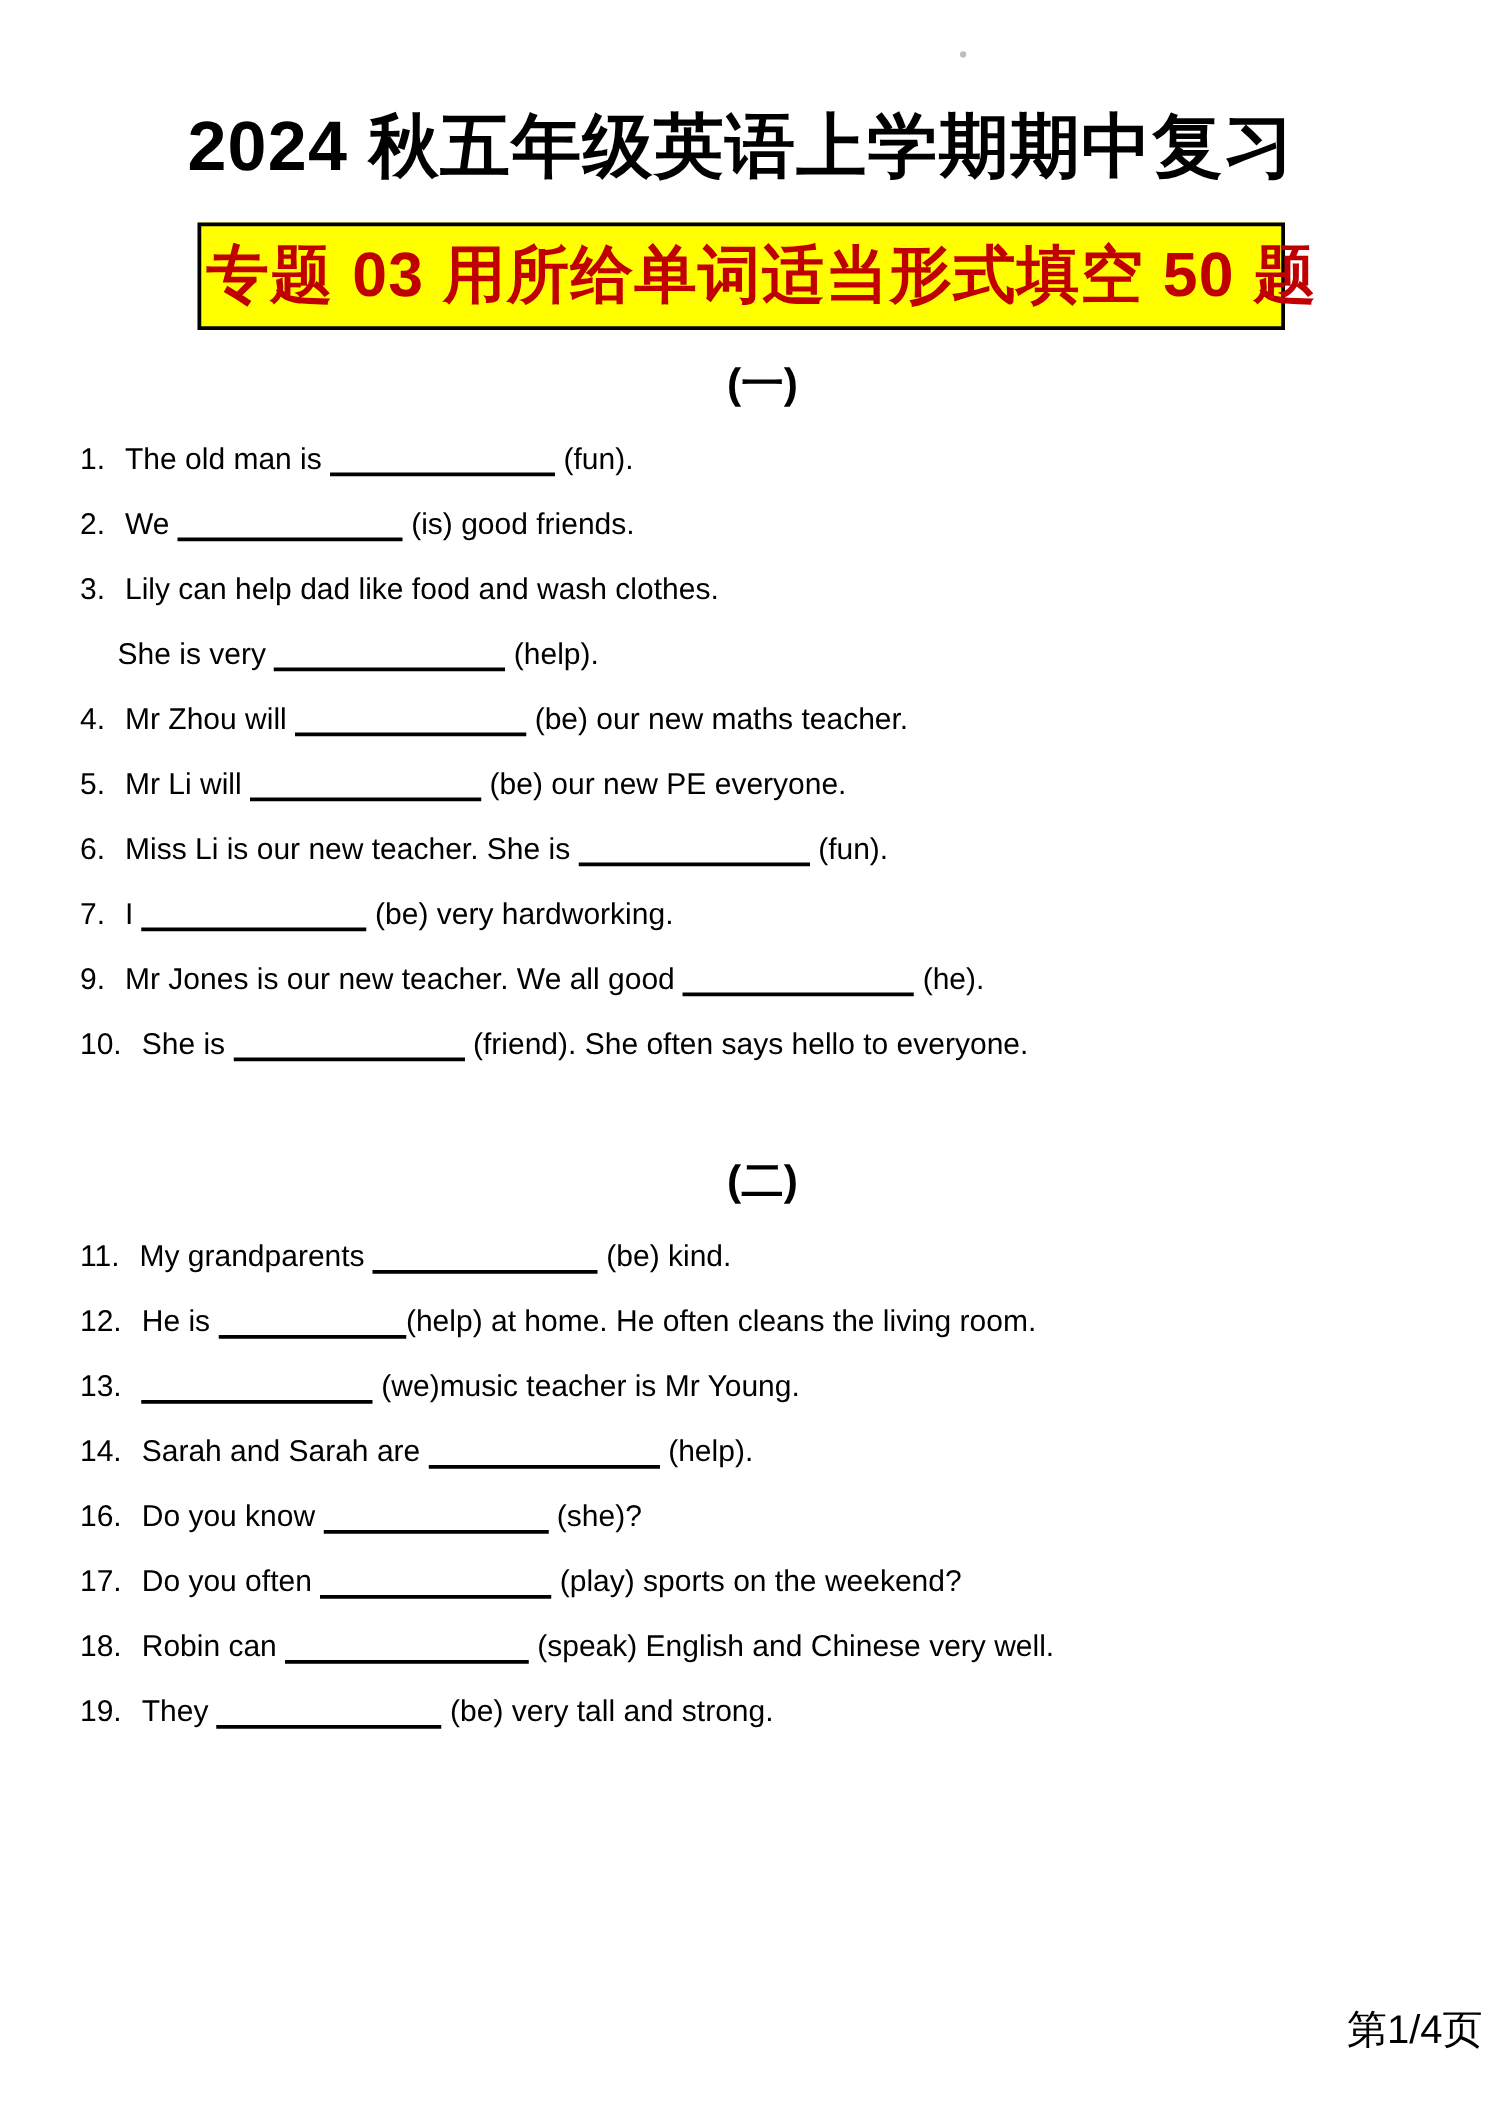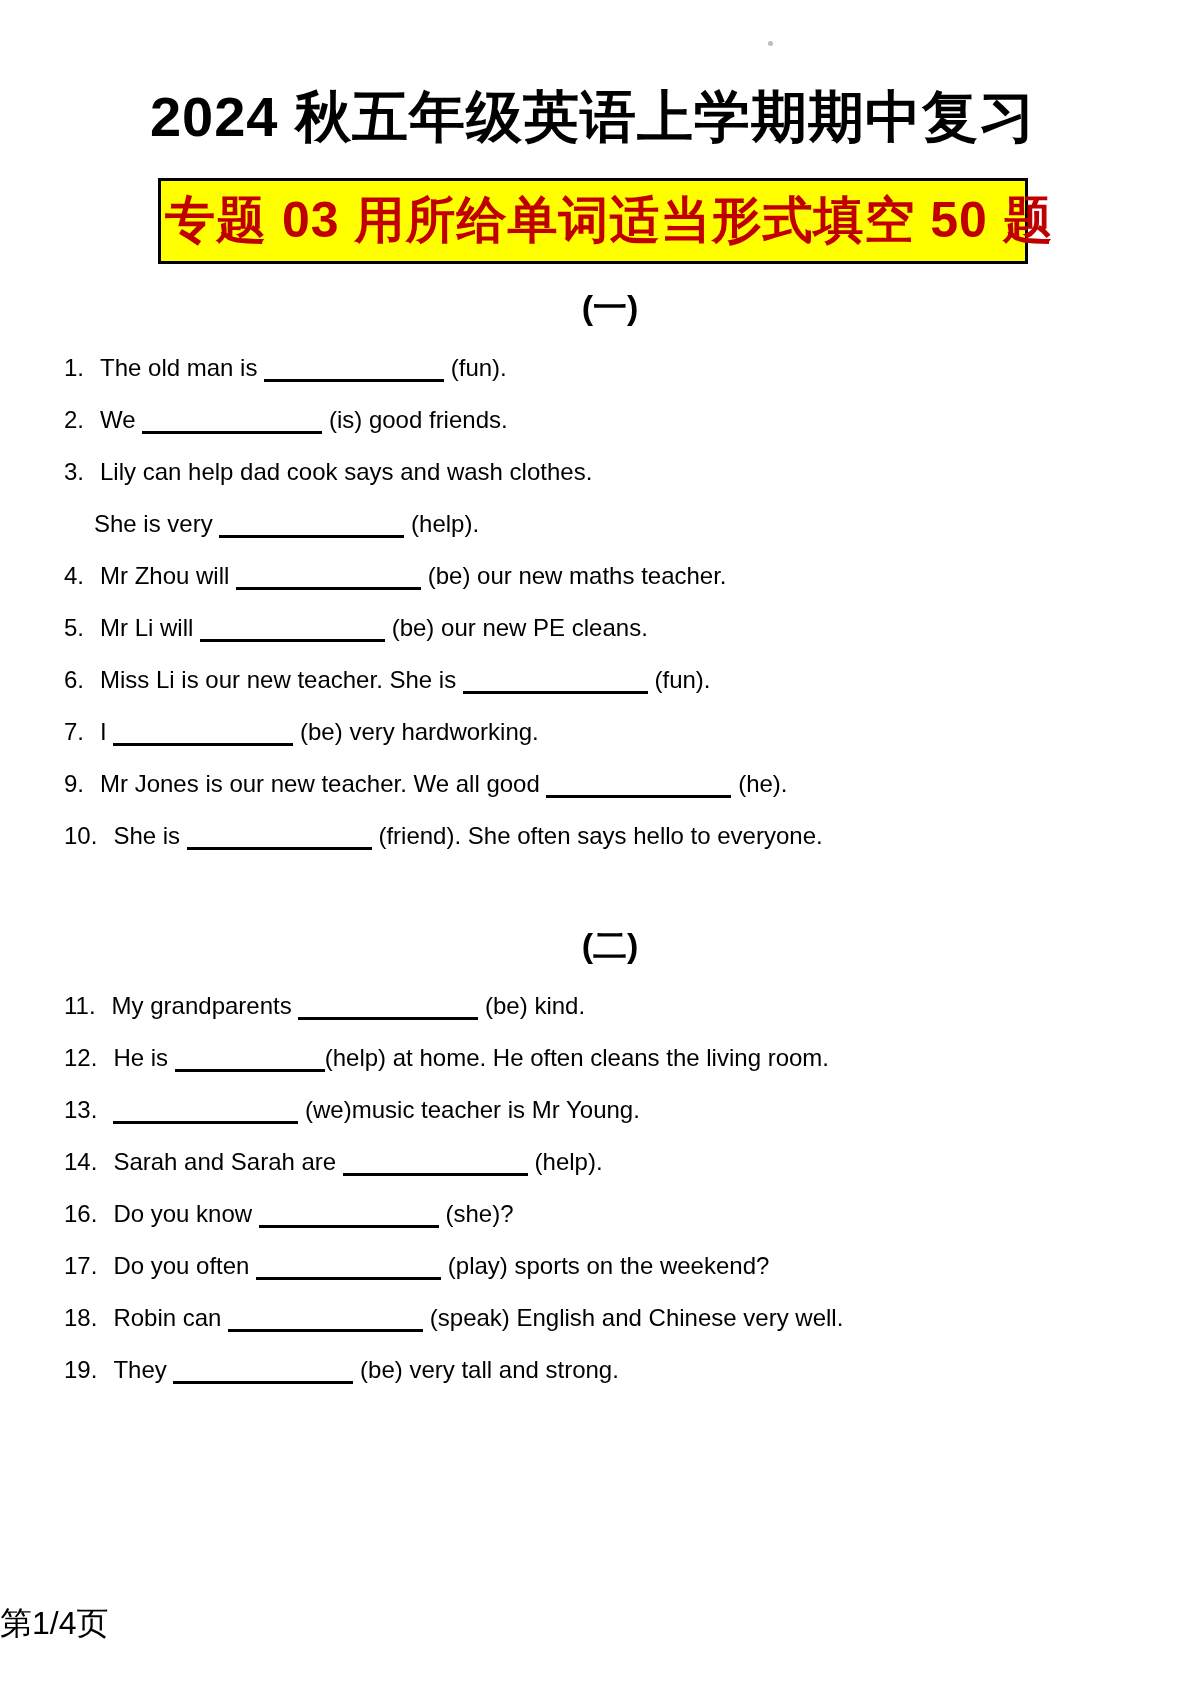--- a/index.html
+++ b/index.html
@@ -74,44 +74,44 @@
     display: inline-block;
     height: 30px;
     border-bottom: 3px solid #000000;
     vertical-align: -6px;
   }
   .footer {
     position: absolute;
     bottom: 38px;
     left: 0;
     width: 100%;
-    text-align: left;
+    text-align: right;
     font-size: 32px;
   }
 </style>
 </head>
 <body>
 
 <div class="page">
   <div class="speck"></div>
 
   <h1 class="title">2024 秋五年级英语上学期期中复习</h1>
 
   <div class="banner" style="background: rgb(255, 255, 0); border-color: rgb(0, 0, 0);">
     <span class="banner-text" style="color: rgb(192, 0, 0);">专题 03 用所给单词适当形式填空 50 题</span>
   </div>
 
   <div class="content" id="sections">
       <div class="section-heading">(一)</div>
       <div class="q-line"><span class="q-num">1.</span><span>The old man is </span><span class="blank" style="width: 180px;"></span><span> (fun).</span></div>
       <div class="q-line"><span class="q-num">2.</span><span>We </span><span class="blank" style="width: 180px;"></span><span> (is) good friends.</span></div>
-      <div class="q-line"><span class="q-num">3.</span><span>Lily can help dad cook says and wash clothes.</span></div>
+      <div class="q-line"><span class="q-num">3.</span><span>Lily can help dad like food and wash clothes.</span></div>
       <div class="q-line indent"><span>She is very </span><span class="blank" style="width: 185px;"></span><span> (help).</span></div>
       <div class="q-line"><span class="q-num">4.</span><span>Mr Zhou will </span><span class="blank" style="width: 185px;"></span><span> (be) our new maths teacher.</span></div>
-      <div class="q-line"><span class="q-num">5.</span><span>Mr Li will </span><span class="blank" style="width: 185px;"></span><span> (be) our new PE cleans.</span></div>
+      <div class="q-line"><span class="q-num">5.</span><span>Mr Li will </span><span class="blank" style="width: 185px;"></span><span> (be) our new PE everyone.</span></div>
       <div class="q-line"><span class="q-num">6.</span><span>Miss Li is our new teacher. She is </span><span class="blank" style="width: 185px;"></span><span> (fun).</span></div>
       <div class="q-line"><span class="q-num">7.</span><span>I </span><span class="blank" style="width: 180px;"></span><span> (be) very hardworking.</span></div>
       <div class="q-line"><span class="q-num">9.</span><span>Mr Jones is our new teacher. We all good </span><span class="blank" style="width: 185px;"></span><span> (he).</span></div>
       <div class="q-line"><span class="q-num">10.</span><span>She is </span><span class="blank" style="width: 185px;"></span><span> (friend). She often says hello to everyone.</span></div>
       <div class="section-heading later">(二)</div>
       <div class="q-line"><span class="q-num">11.</span><span>My grandparents </span><span class="blank" style="width: 180px;"></span><span> (be) kind.</span></div>
       <div class="q-line"><span class="q-num">12.</span><span>He is </span><span class="blank" style="width: 150px;"></span><span>(help) at home. He often cleans the living room.</span></div>
       <div class="q-line"><span class="q-num">13.</span><span class="blank" style="width: 185px;"></span><span> (we)music teacher is Mr Young.</span></div>
       <div class="q-line"><span class="q-num">14.</span><span>Sarah and Sarah are </span><span class="blank" style="width: 185px;"></span><span> (help).</span></div>
       <div class="q-line"><span class="q-num">16.</span><span>Do you know </span><span class="blank" style="width: 180px;"></span><span> (she)?</span></div>

